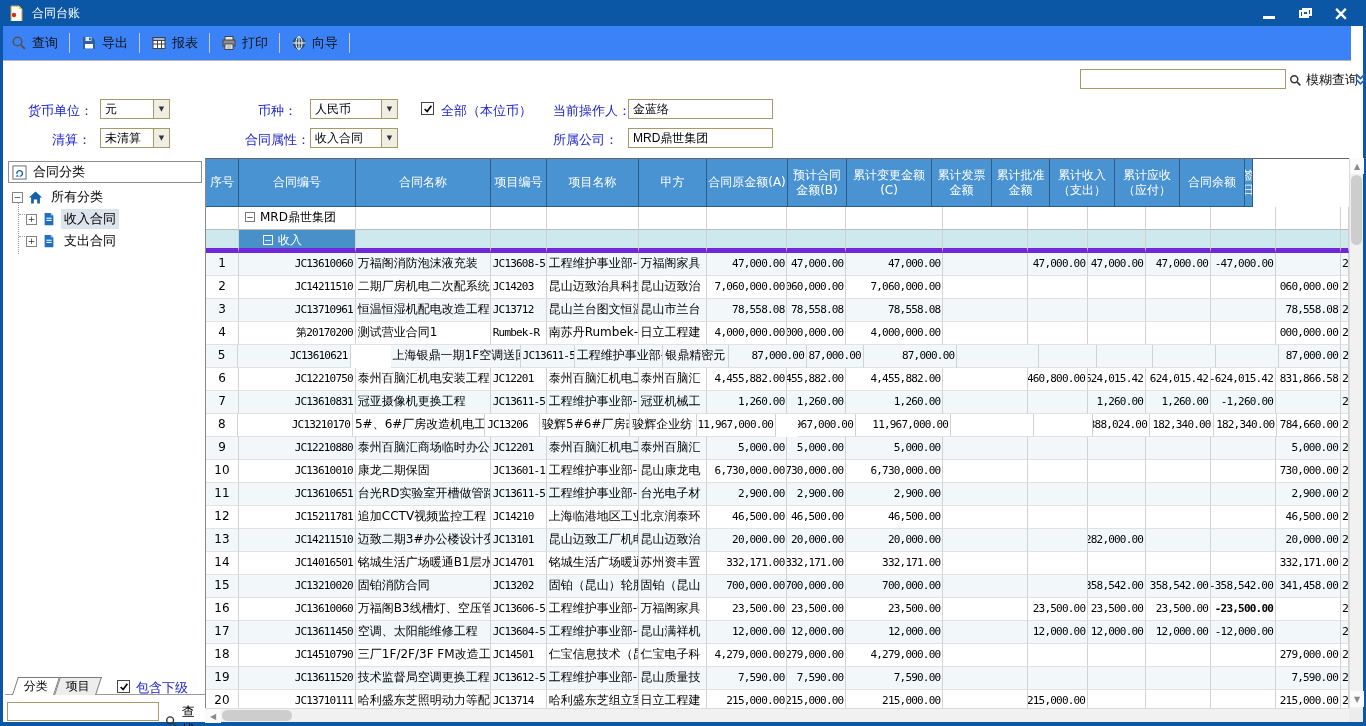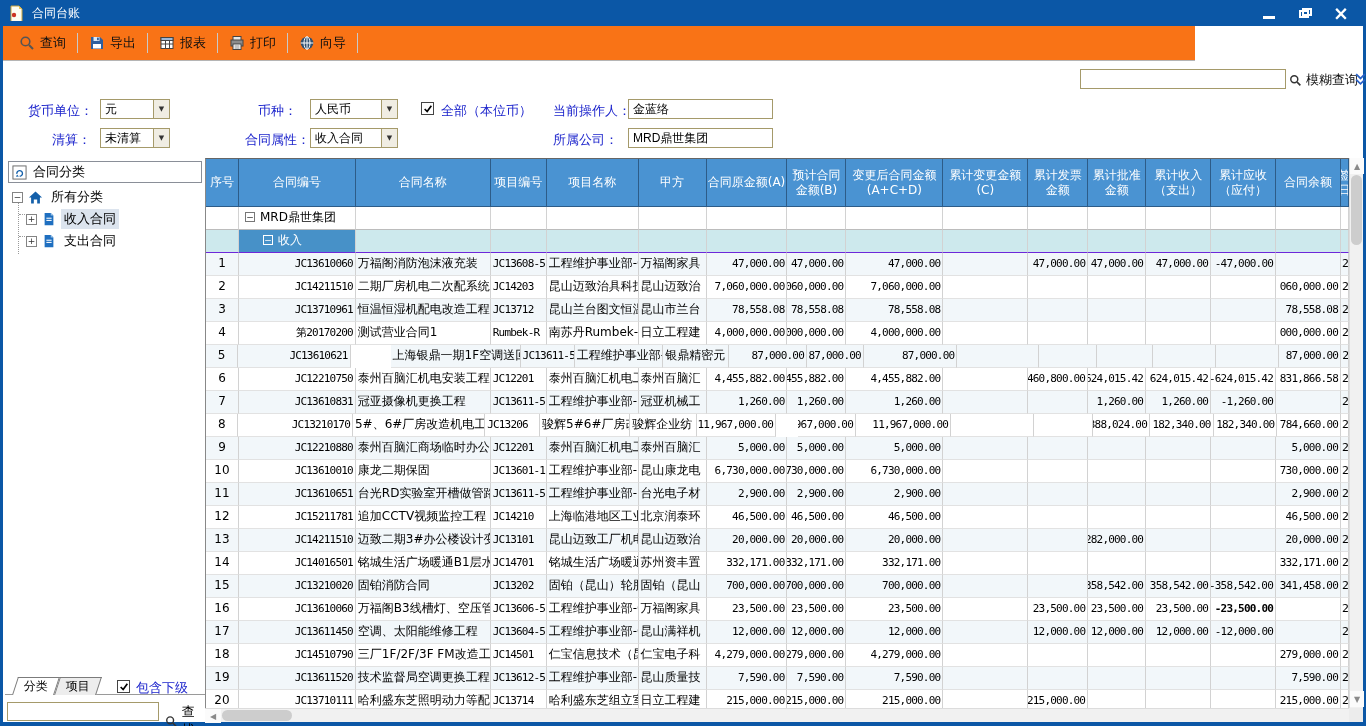--- a/index.html
+++ b/index.html
@@ -14,21 +14,21 @@
 .ticon{margin-left:8px;width:16px;height:16px}
 .ttext{margin-left:8px;font-size:12px}
 .wbtns{margin-left:auto;display:flex;align-items:center;gap:14px;margin-right:14px}
 .wbtn{width:22px;height:18px;display:flex;align-items:center;justify-content:center;cursor:default}
 .minbar{width:12px;height:3px;background:#fff;margin-top:9px}
 .restsq{position:relative;width:12px;height:10px}
 .restsq .b{position:absolute;border:2px solid #fff;width:10px;height:8px;left:0;top:2px;background:#0b57a6}
 .restsq .f{position:absolute;border:2px solid #fff;width:10px;height:8px;left:3px;top:0}
 .closex{font-size:19px;line-height:16px;color:#fff;font-weight:bold}
 
-#toolbar{left:3px;top:26px;width:1192px;height:35px;background:#f97316;border-bottom:1px solid #b5b5b5;display:flex;align-items:center;padding-left:12px}
+#toolbar{left:3px;top:26px;width:1348px;height:35px;background:#3b82f6;border-bottom:1px solid #b5b5b5;display:flex;align-items:center;padding-left:4px}
 .titem{display:flex;align-items:center;gap:5px;padding:3px 4px;cursor:default}
 .titem span.lbl{font-size:13px;color:#111}
 .tdiv{width:1px;height:20px;background:#c9c9c9;margin:0 7px}
 .icon16{width:16px;height:16px;display:block}
 
 #filters{left:3px;top:61px;width:1360px;height:95px;background:#fff}
 .flabel{position:absolute;color:#1c24cc;font-size:13px;white-space:nowrap}
 .combo{position:absolute;height:20px;border:1px solid #a59a6a;background:#fff;display:flex}
 .combo .val{flex:1;padding:1px 0 0 4px;font-size:12px;overflow:hidden;white-space:nowrap}
 .combo .btn{width:16px;border-left:1px solid #a59a6a;background:#f0ede3;display:flex;align-items:center;justify-content:center;font-size:7px;color:#333}
@@ -63,21 +63,21 @@
 .row{display:flex;height:23px}
 .cell{border-right:1px solid #d2d2d2;border-bottom:1px solid #e2e2e2;height:23px;line-height:21px;overflow:hidden;white-space:nowrap;padding:0 2px;font-size:12px}
 .row.odd .cell{background:#f2f7fa}
 .row.even .cell{background:#fff}
 .cell.seq{text-align:center}
 .cell.num,.cell.code{text-align:right;direction:rtl;font-family:"DejaVu Sans Mono",monospace;font-size:11px;letter-spacing:-0.8px}
 .cell.codel{font-family:"DejaVu Sans Mono",monospace;font-size:11px;letter-spacing:-0.8px}
 .cell .ltr{direction:ltr;unicode-bidi:embed}
 .cell.xtra{padding:0 1px;font-size:11px}
 .row.group1 .cell{background:#fff;border-bottom:1px solid #bcbcbc}
-.row.group2 .cell{background:#cde9ed;border-bottom:1px solid #6d28d9}
+.row.group2 .cell{background:#cde9ed;border-bottom:5px solid #6d28d9}
 .cell.glabel{white-space:nowrap;font-size:12px}
 .cell.glabel .gl-exp{display:inline-block;width:10px;height:10px;border:1px solid #777;background:#fff;color:#333;font-size:9px;line-height:8px;text-align:center;margin-right:5px;vertical-align:1px}
 .row.group2 .cell.glabel{background:#4791c8;color:#fff}
 .row.group2 .cell.glabel .gl-exp{border-color:#fff;background:transparent;color:#fff}
 
 #vscroll{left:1349px;top:158px;width:14px;height:550px;background:#f1f1f1;border-left:1px solid #dcdcdc}
 #hscroll{left:205px;top:708px;width:1144px;height:14px;background:#f1f1f1;border-top:1px solid #dcdcdc}
 #sb-corner{left:1349px;top:708px;width:14px;height:14px;background:#ececec}
 .sb-btn{position:absolute;background:#fbfbfb;display:flex;align-items:center;justify-content:center;color:#8a8a8a;font-size:8px}
 .vs-up{left:0;top:0;width:14px;height:16px}
@@ -286,21 +286,20 @@
   <div id="grid" class="abs">
       <div class="gh">
         <div class="th" style="width: 33px;">序号</div>
         <div class="th" style="width: 117px;">合同编号</div>
         <div class="th" style="width: 135px;">合同名称</div>
         <div class="th" style="width: 56px;">项目编号</div>
         <div class="th" style="width: 92px;">项目名称</div>
         <div class="th" style="width: 68px;">甲方</div>
         <div class="th" style="width: 81px;">合同原金额(A)</div>
         <div class="th" style="width: 59px;">预计合同金额(B)</div>
-        <div class="th" style="width: 97px;">变更后合同金额(A+C+D)</div>
         <div class="th" style="width: 85px;">累计变更金额(C)</div>
         <div class="th" style="width: 60px;">累计发票金额</div>
         <div class="th" style="width: 58px;">累计批准金额</div>
         <div class="th" style="width: 65px;">累计收入（支出）</div>
         <div class="th" style="width: 65px;">累计应收（应付）</div>
         <div class="th" style="width: 65px;">合同余额</div>
         <div class="th" style="width: 8px;">签日</div>
       </div>
       <div class="row group1">
         <div class="cell" style="width: 33px;"></div>

